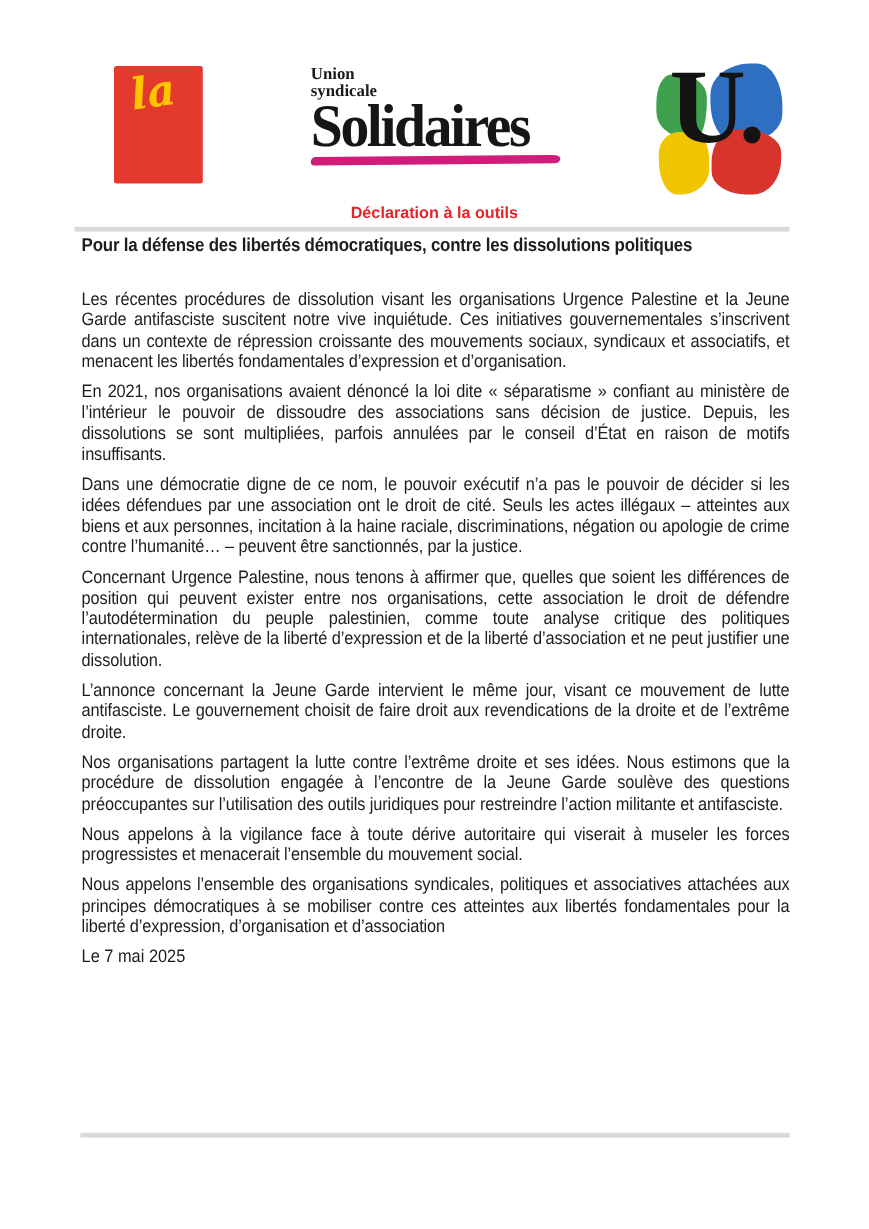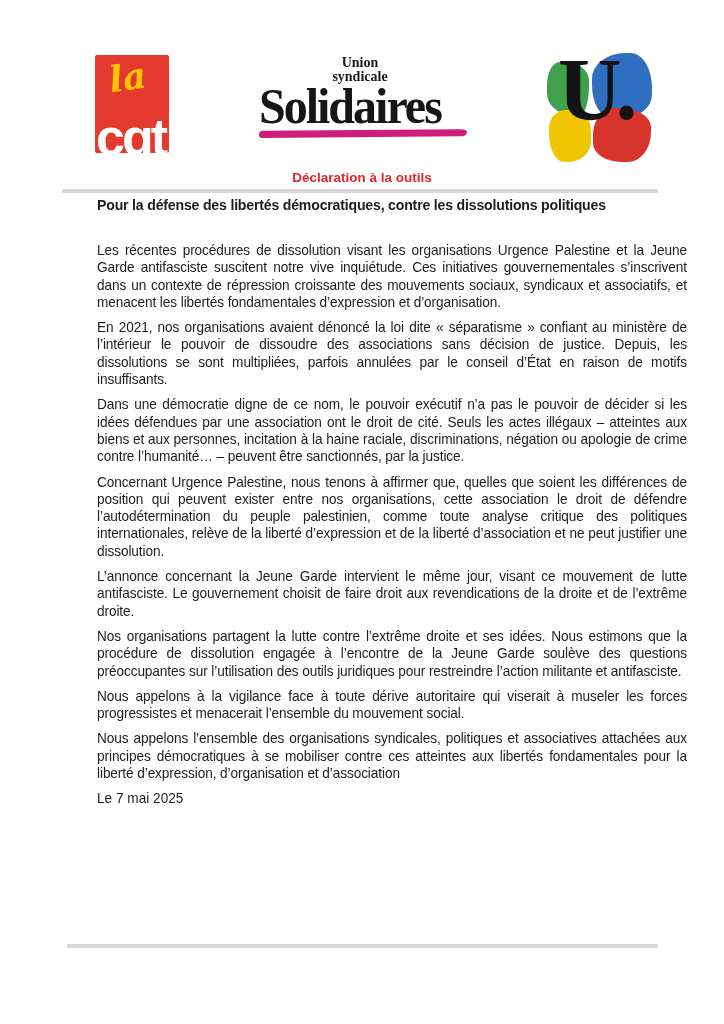--- a/index.html
+++ b/index.html
@@ -41,21 +41,21 @@
     position: absolute; left: 1px; bottom: -10px;
     color: #ffffff;
     font-size: 52px; font-weight: bold; letter-spacing: -3px; line-height: 1;
   }
 
   
   .logo-solidaires { position: absolute; left: 50%; transform: translateX(-50%); top: 56px; width: 206px; }
   .sol-super {
     font-family: "Liberation Serif", serif;
     font-size: 14px; line-height: 14px; font-weight: bold;
-    text-align: center; color: #191919; padding-right: 4px;
+    text-align: left; color: #191919; padding-right: 4px;
   }
   .sol-super span { display: block; }
   .sol-word {
     font-family: "Liberation Serif", serif;
     font-weight: bold; font-size: 48px; line-height: 42px;
     letter-spacing: -2px; color: #161616;
     transform: scaleY(1.05); transform-origin: left top;
     white-space: nowrap;
   }
   .sol-underline {
@@ -86,21 +86,21 @@
   
   .kicker {
     text-align: center; font-weight: bold; font-size: 13.5px;
     color: var(--accent-red, #e3252a);
     margin: 20px 0 4px;
   }
   .rule { height: 4px; background: var(--rule-gray, #d9d9d9); border: 0; }
   .rule-top { margin: 0 66px 0 62px; }
   .rule-bottom { position: absolute; left: 67px; right: 66px; top: 944px; }
 
-  .content { margin: 0 97px; }
+  .content { margin: 0 68px; }
   .condensed { width: 649px; transform: scaleX(0.909); transform-origin: left top; }
 
   .doc-title {
     font-weight: bold; font-size: 15.5px; letter-spacing: -0.2px;
     margin: 3px 0 0; white-space: nowrap;
   }
   .body-text { margin-top: 27px; }
   .body-text p {
     font-size: 15px; line-height: 17.3px; letter-spacing: -0.1px;
     text-align: justify; margin: 0 0 8px;
@@ -112,21 +112,20 @@
 <body>
 
 <div class="page">
 
   <div class="header">
 
     <div class="logo-cgt">
       <span class="cgt-t-out">t</span>
       <div class="cgt-box">
         <span class="cgt-la">la</span>
-        <span class="cgt-word">cgt</span>
       </div>
     </div>
 
     <div class="logo-solidaires">
       <div class="sol-super">
         <span>Union</span>
         <span>syndicale</span>
       </div>
       <div class="sol-word">Solidaires</div>
       <div class="sol-underline"></div>

